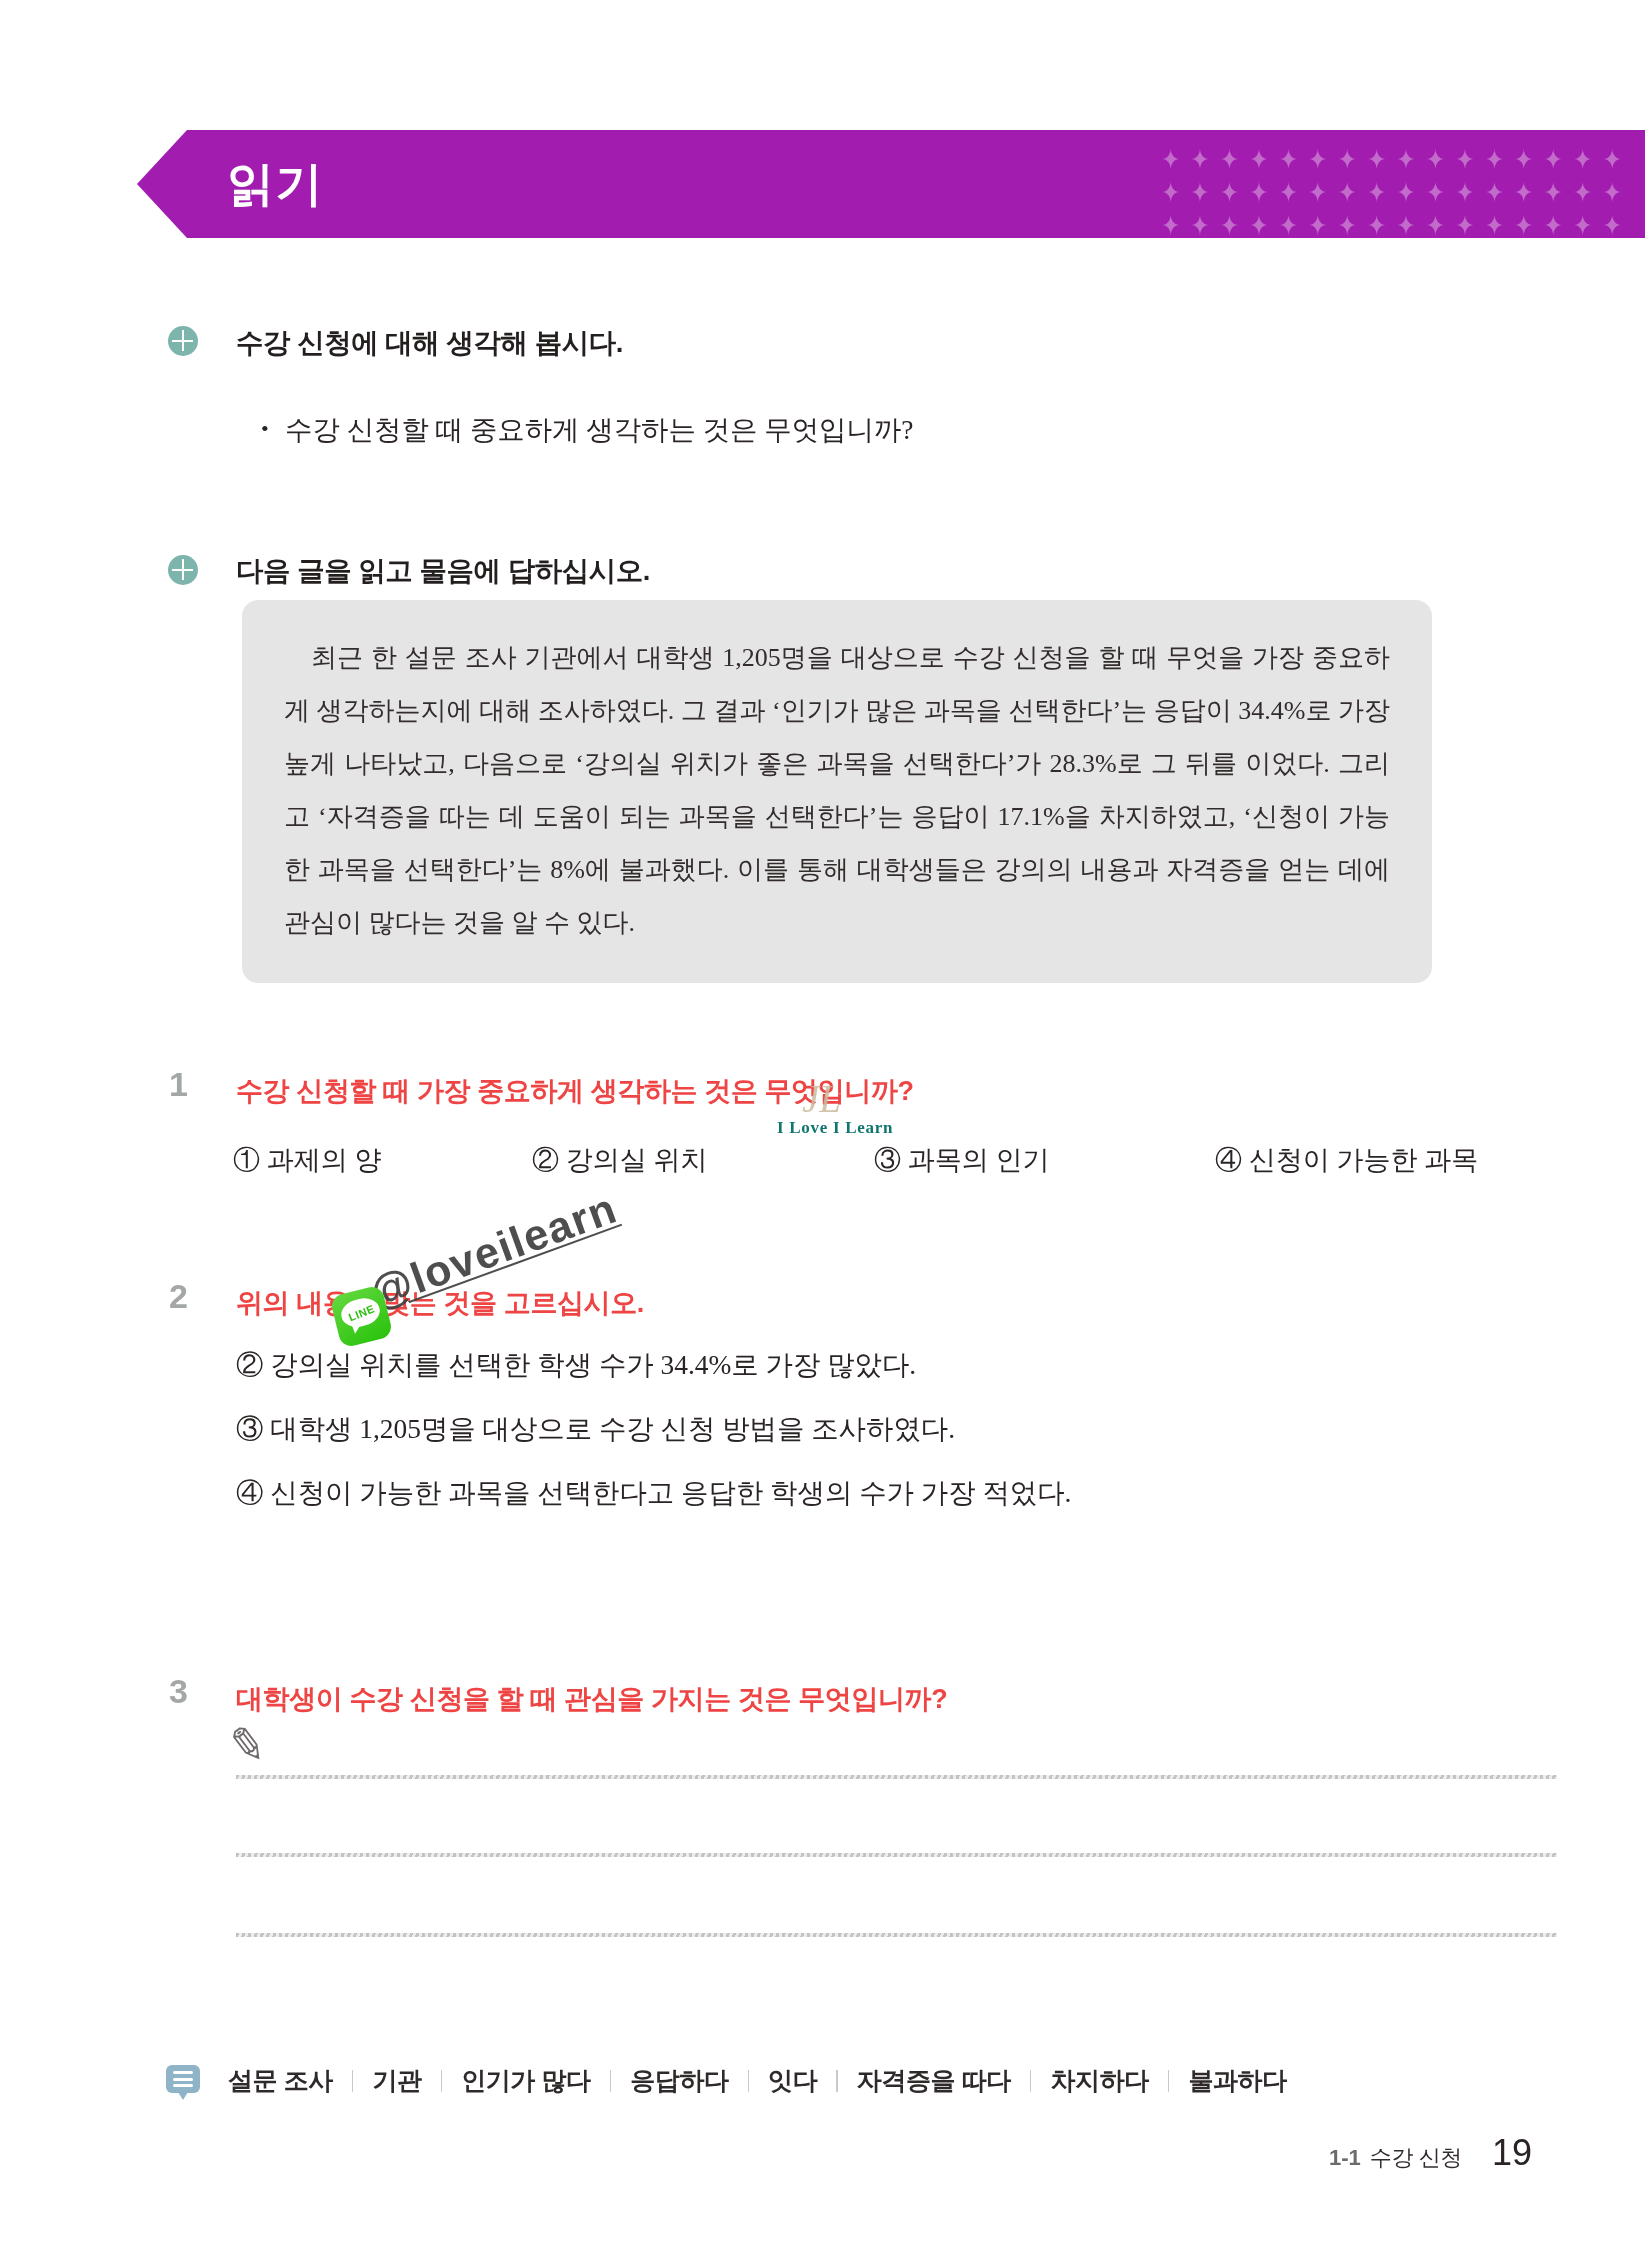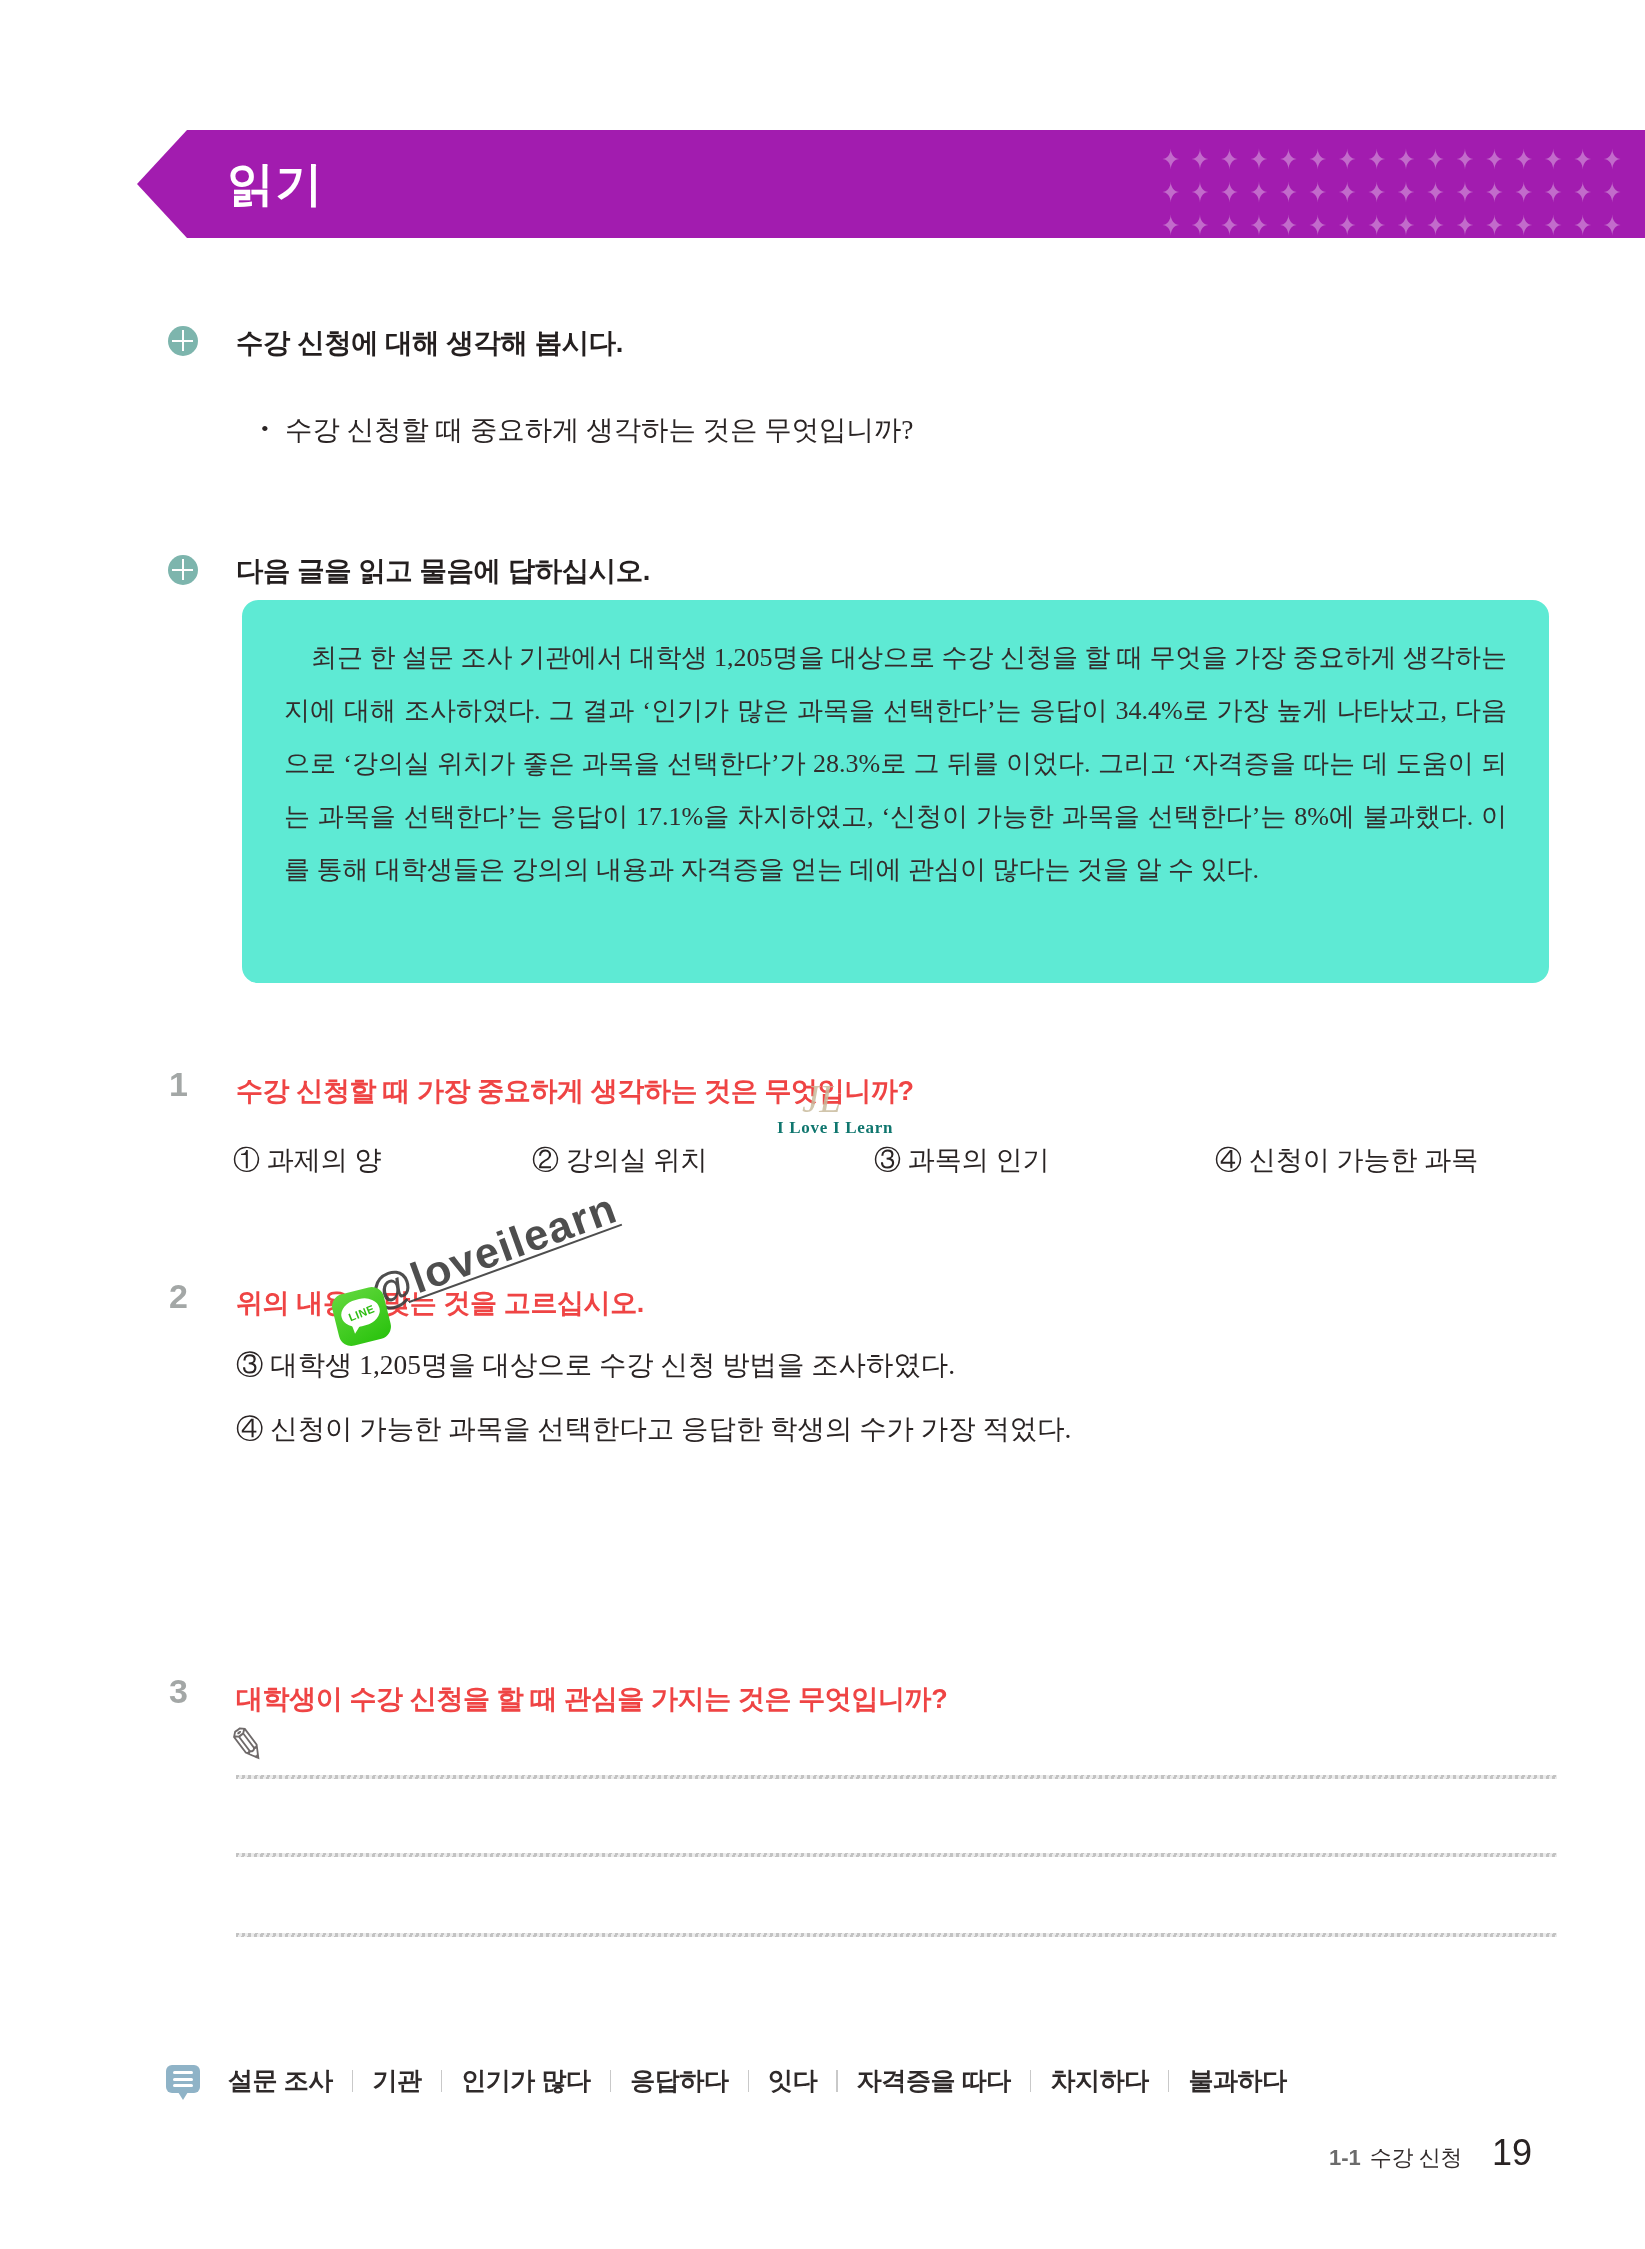--- a/index.html
+++ b/index.html
@@ -48,22 +48,22 @@
     white-space:nowrap;
   }
   .intro-bullet{
     position:absolute;left:261px;top:412px;
     font-family:"Liberation Serif","DejaVu Serif",serif;
     font-size:27.4px;color:#2a2424;white-space:nowrap;
   }
   .intro-bullet::before{content:"\2022";font-size:22px;margin-right:16.3px;position:relative;top:-3px;}
   
   .passage-box{
-    position:absolute;left:242px;top:600px;width:1307px;height:383px;
-    background:#5eead4;border-radius:16.3px;
+    position:absolute;left:242px;top:600px;width:1190px;height:383px;
+    background:#e5e5e5;border-radius:16.3px;
     box-sizing:border-box;padding:31px 42px 0 42px;
   }
   .passage-text{
     font-family:"Liberation Serif","DejaVu Serif",serif;
     font-size:26px;line-height:53px;color:#332c2c;
     text-align:justify;text-indent:27px;
   }
   
   .q-number{
     position:absolute;left:169px;
@@ -209,20 +209,21 @@
   <div class="q-heading" style="top:1285px;">위의 내용과 맞는 것을 고르십시오.</div>
 
   <div class="wm-handle">@loveilearn</div>
   <div class="line-icon">
     <div class="bubble">
       <span>LINE</span>
     </div>
   </div>
 
   <div class="q2-options">
+    <div>② 강의실 위치를 선택한 학생 수가 34.4%로 가장 많았다.</div>
     <div>③ 대학생 1,205명을 대상으로 수강 신청 방법을 조사하였다.</div>
     <div>④ 신청이 가능한 과목을 선택한다고 응답한 학생의 수가 가장 적었다.</div>
   </div>
 
   <div class="q-number" style="top:1672px;">3</div>
   <div class="q-heading" style="top:1681px;">대학생이 수강 신청을 할 때 관심을 가지는 것은 무엇입니까?</div>
   <span class="pencil-icon">✎</span>
   <div class="answer-line l1"></div>
   <div class="answer-line l2"></div>
   <div class="answer-line l3"></div>

